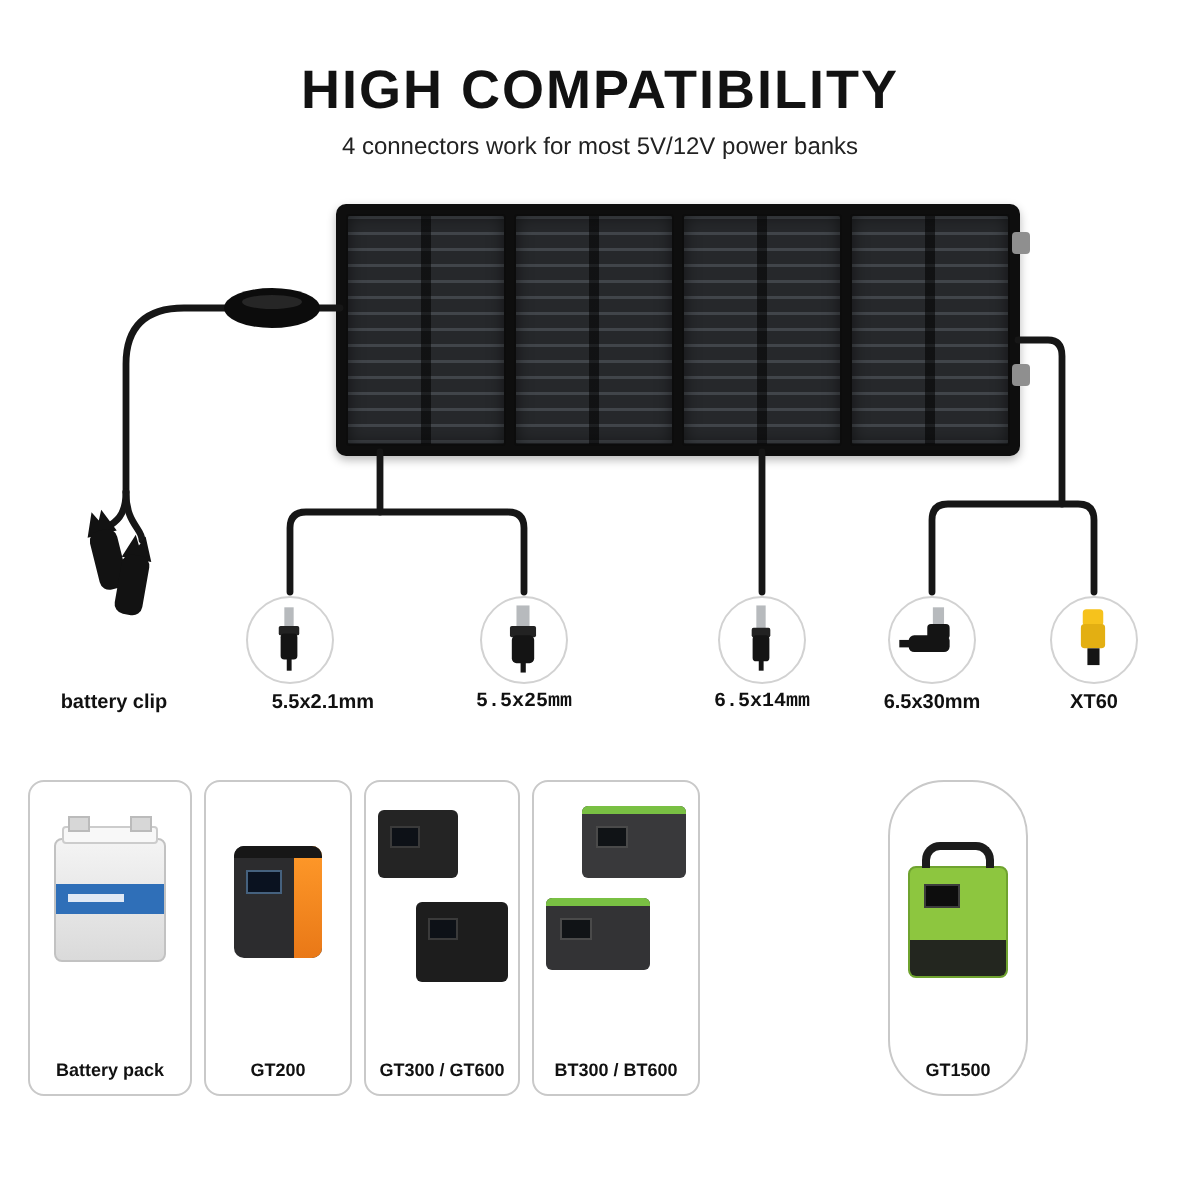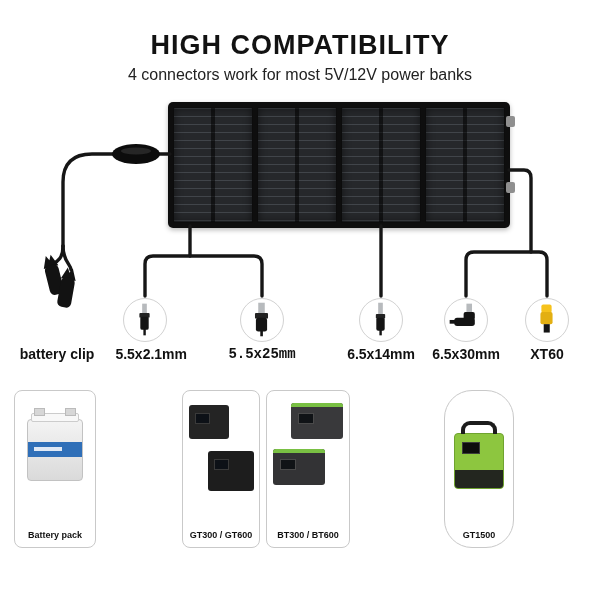--- a/index.html
+++ b/index.html
@@ -2,21 +2,21 @@
 <html><head>
 <meta charset="utf-8">
 <style>
   html,body{margin:0;padding:0;background:#fff;}
   body{width:600px;height:600px;overflow:hidden;font-family:"Liberation Sans",sans-serif;}
   .stage{position:relative;width:600px;height:476px;background:#fff;}
 
   .title{position:absolute;top:30px;left:0;width:600px;text-align:center;
          font-size:27px;font-weight:800;letter-spacing:1px;color:#121212;}
   .subtitle{position:absolute;top:66px;left:0;width:600px;text-align:center;
-         font-size:16px;color:#222;}
+         font-size:12px;color:#222;}
 
   
   .panel{position:absolute;left:168px;top:102px;width:342px;height:126px;
          background:#0e0e0e;border-radius:5px;display:flex;gap:4px;padding:5px;
          box-sizing:border-box;box-shadow:0 2px 5px rgba(0,0,0,.28);}
   .panel-sec{flex:1;border-radius:2px;border:1px solid #0c0c0c;
          background:
            linear-gradient(90deg,transparent 0 47%,rgba(0,0,0,.55) 47% 53%,transparent 53% 100%),
            repeating-linear-gradient(180deg,#41454a 0px,#41454a 1.5px,#26282b 1.5px,#26282b 8px);
          box-shadow:inset 0 0 8px rgba(0,0,0,.55);}
@@ -25,22 +25,22 @@
   .tab2{left:506px;top:182px;}
 
   .wires{position:absolute;left:0;top:0;}
 
   
   .ccircle{position:absolute;top:298px;width:44px;height:44px;border-radius:50%;
            background:#fff;border:1.5px solid #d2d2d2;box-sizing:border-box;}
   .c1{left:123px;} .c2{left:240px;} .c3{left:359px;} .c4{left:444px;} .c5{left:525px;}
 
   .conn-label{position:absolute;top:346px;width:84px;text-align:center;
-           font-size:14px;font-weight:700;color:#111;}
-  .cl0{left:15px;} .cl1{left:103px;text-align:right;} .cl2{left:220px;font-family:Liberation Mono, monospace;} .cl3{left:339px;}
+           font-size:10px;font-weight:700;color:#111;}
+  .cl0{left:15px;} .cl1{left:103px;text-align:right;} .cl2{left:220px;font-family:Liberation Mono, monospace;} .cl3{left:339px;font-family:Liberation Mono, monospace;}
   .cl4{left:424px;} .cl5{left:505px;}
 
   
   .card{position:absolute;top:390px;height:158px;border:1px solid #c9c9c9;
         border-radius:8px;background:#fff;box-sizing:border-box;padding-left:20px;}
   .card1{left:14px;width:82px;} .card2{left:102px;width:74px;}
   .card3{left:182px;width:78px;} .card4{left:266px;width:84px;}
   .card5{left:356px;width:82px;} .card6{left:444px;width:70px;border-radius:28px;}
   .card7{left:520px;width:78px;}
   .card-label{position:absolute;bottom:7px;left:0;right:0;text-align:center;
@@ -186,20 +186,26 @@
   <div class="card card1">
     <div class="bat">
       <div class="bat-top"></div>
       <div class="bat-term t1"></div>
       <div class="bat-term t2"></div>
       <div class="bat-band"></div>
     </div>
     <div class="card-label">Battery pack</div>
   </div>
 
+  <div class="card card2">
+    <div class="gt200">
+      <div class="scr"></div>
+    </div>
+    <div class="card-label">GT200</div>
+  </div>
 
   <div class="card card3">
     <div class="g3a"></div>
     <div class="g3b"></div>
     <div class="card-label">GT300 / GT600</div>
   </div>
 
   <div class="card card4">
     <div class="b4a"></div>
     <div class="b4b"></div>

